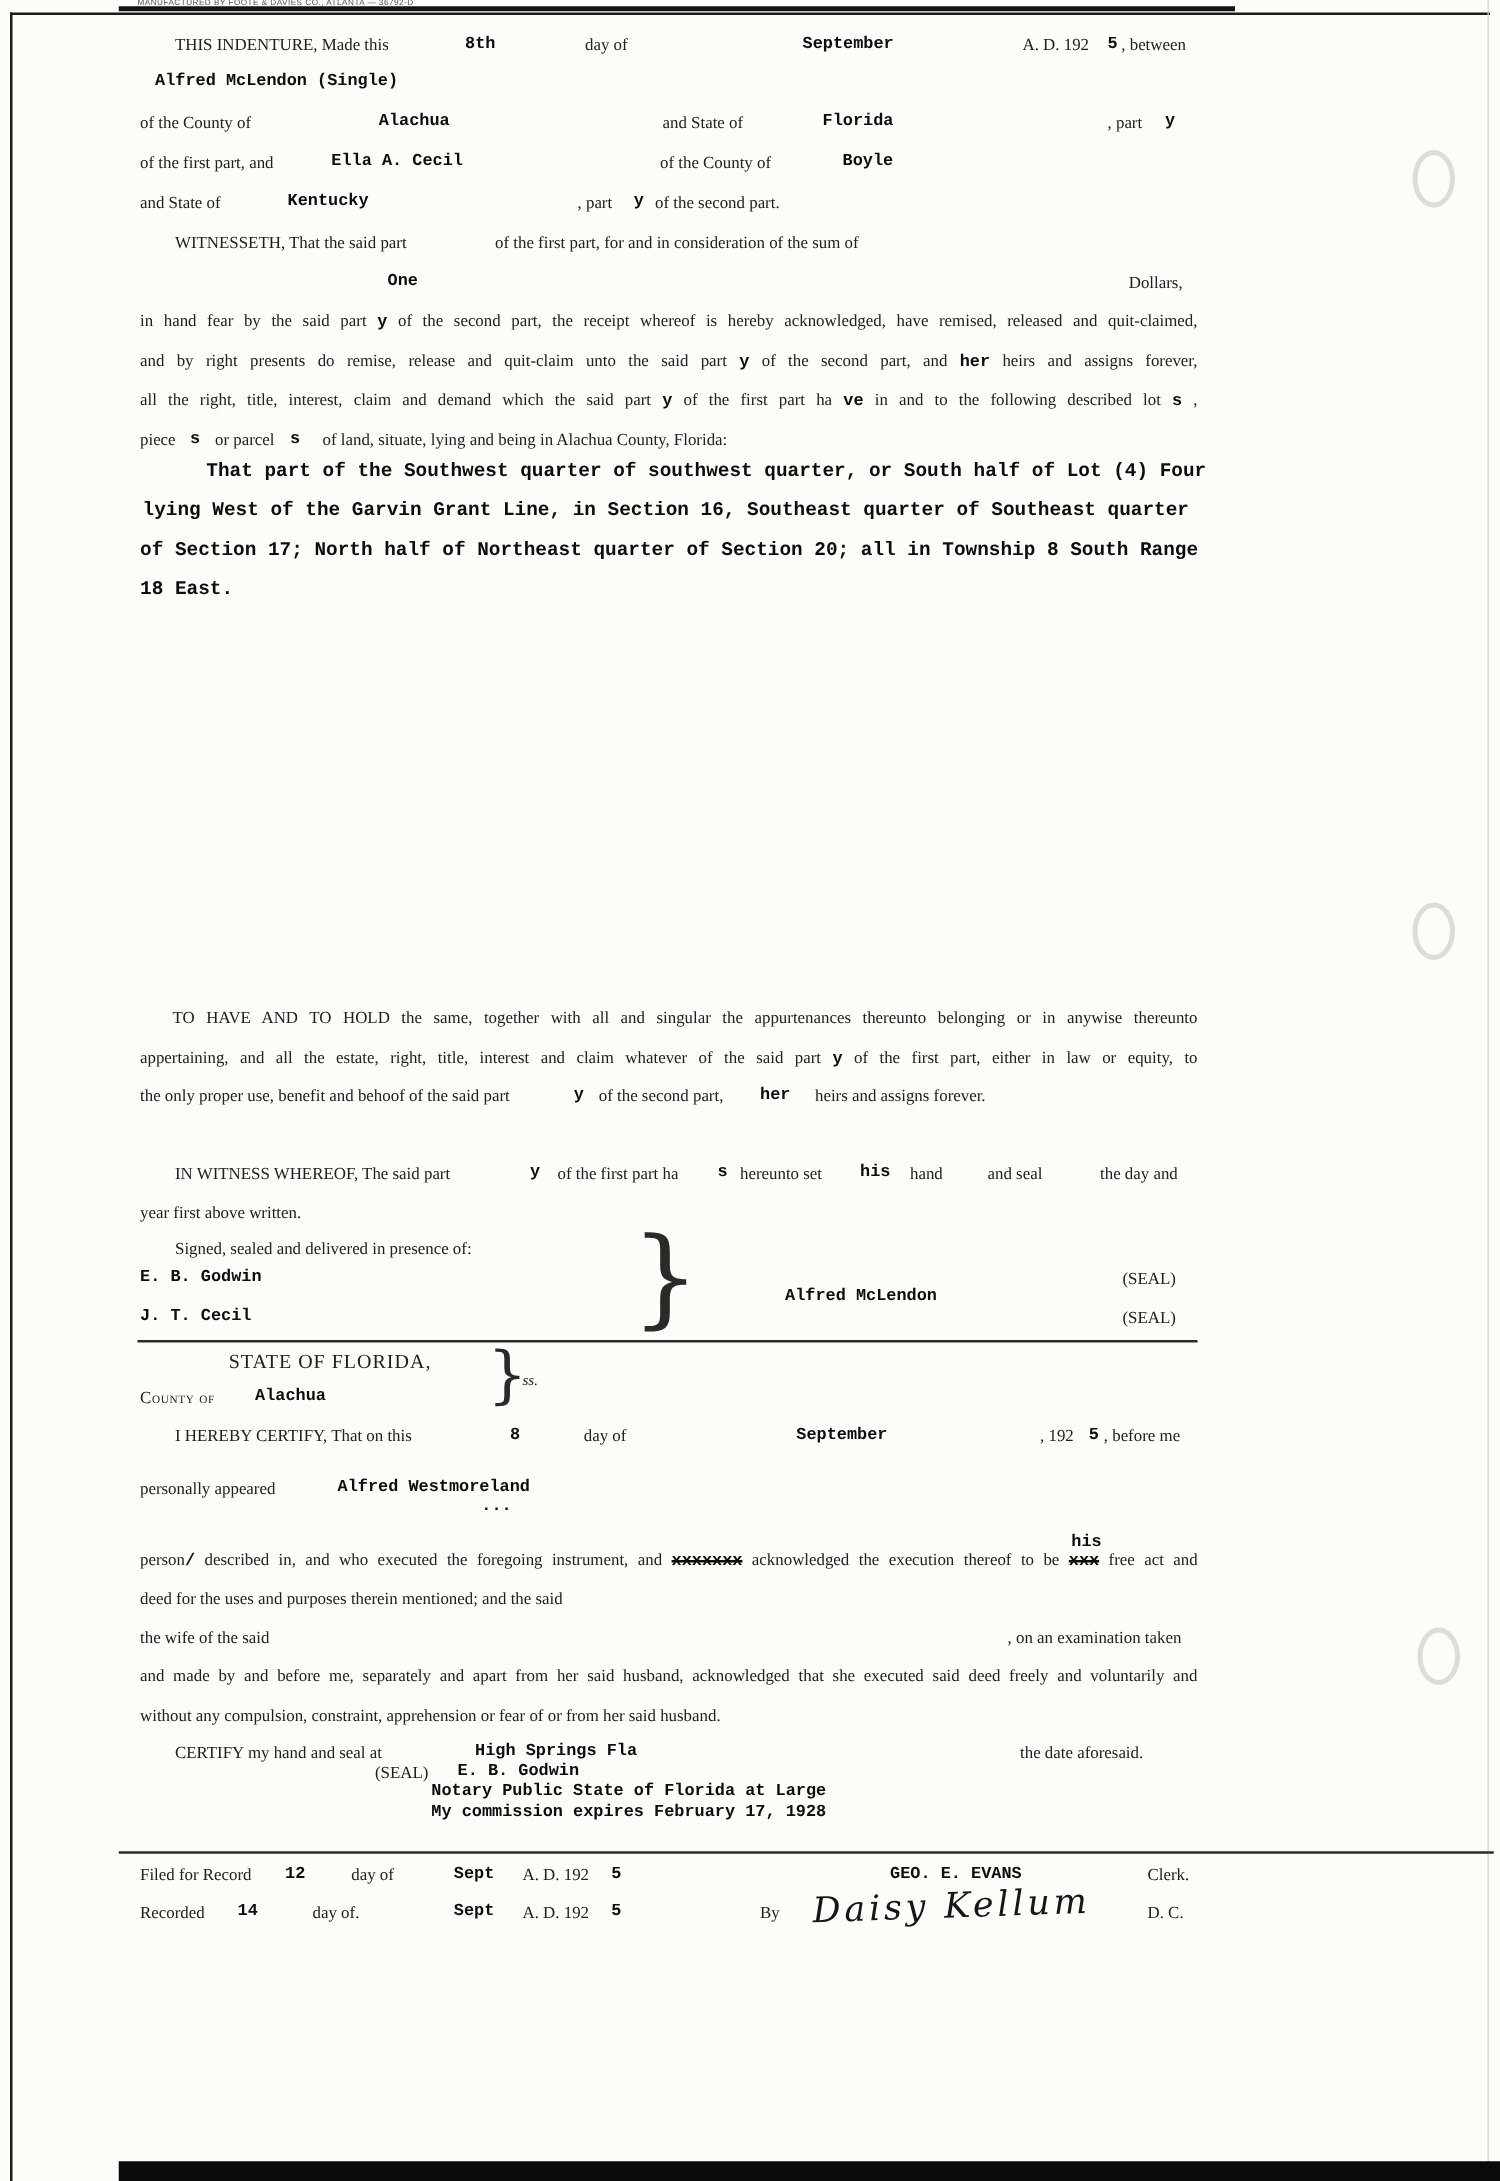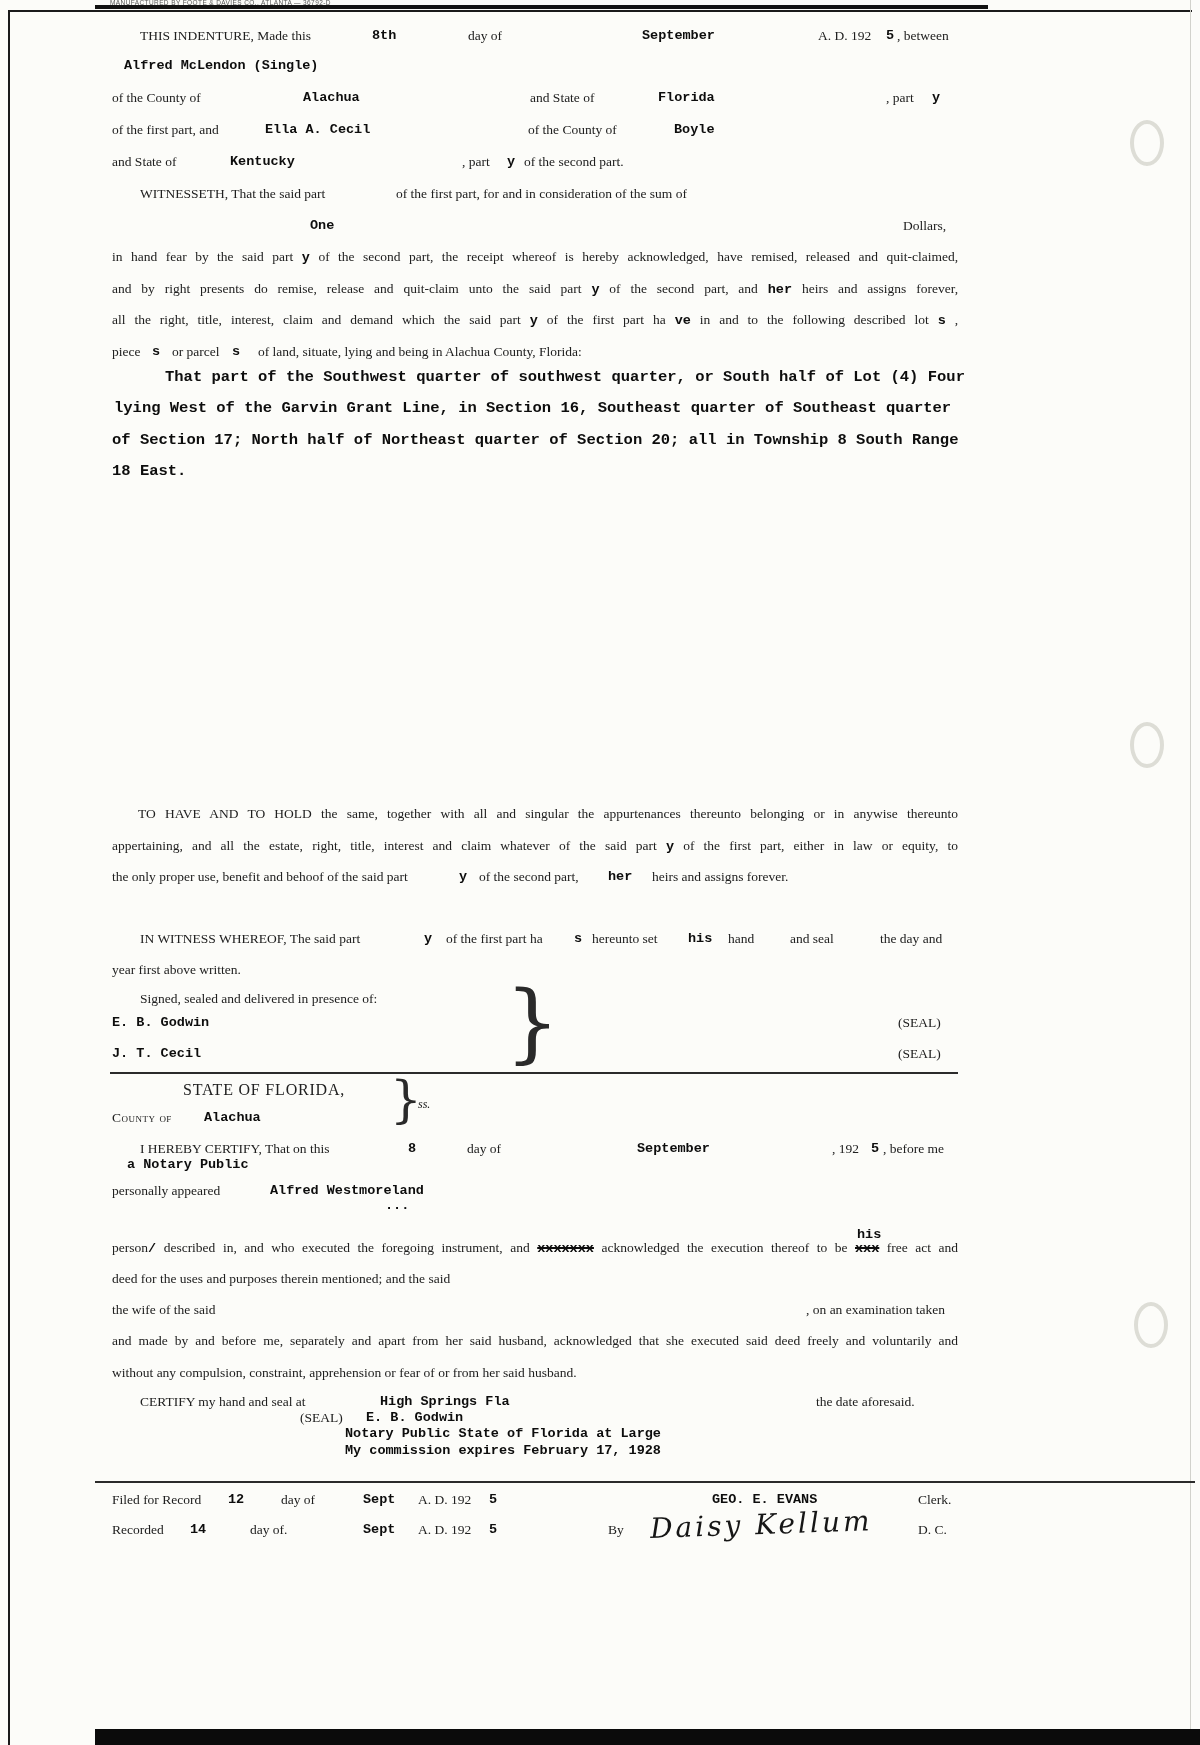--- a/index.html
+++ b/index.html
@@ -159,20 +159,23 @@
   </div>
 
   <div class="line" style="top:991px">
     <span class="p abs" style="left:140px">Signed, sealed and delivered in presence of:</span>
   </div>
 
   <div class="line" style="top:1015px">
     <span class="t abs" style="left:112px">E. B. Godwin</span>
     <span class="p abs" style="left:898px">(SEAL)</span>
   </div>
+  <div class="line" style="top:1030px">
+    <span class="t abs" style="left:628px">Alfred McLendon</span>
+  </div>
   <div class="line" style="top:1046px">
     <span class="t abs" style="left:112px">J. T. Cecil</span>
     <span class="p abs" style="left:898px">(SEAL)</span>
   </div>
   <div class="brace" style="left:505px; top:984px; font-size:86px">}</div>
 
   <div class="rule" style="top:1072px; left:110px; width:848px; height:2px"></div>
 
   <div class="line" style="top:1081px">
     <span class="p abs" style="left:183px; letter-spacing:0.8px; font-size:16px">STATE OF FLORIDA,</span>
@@ -187,23 +190,20 @@
   </div>
 
   <div class="line" style="top:1141px">
     <span class="p abs" style="left:140px">I HEREBY CERTIFY, That on this</span>
     <span class="t abs" style="left:408px">8</span>
     <span class="p abs" style="left:467px">day of</span>
     <span class="t abs" style="left:637px">September</span>
     <span class="p abs" style="left:832px">, 192</span>
     <span class="t abs" style="left:871px">5</span>
     <span class="p abs" style="left:883px">, before me</span>
-  </div>
-  <div class="line" style="top:1157px">
-    <span class="t abs" style="left:127px">a Notary Public</span>
   </div>
 
   <div class="line" style="top:1183px">
     <span class="p abs" style="left:112px">personally appeared</span>
     <span class="t abs" style="left:270px">Alfred Westmoreland</span>
   </div>
   <div class="line" style="top:1198px">
     <span class="t abs" style="left:385px">...</span>
   </div>
 

